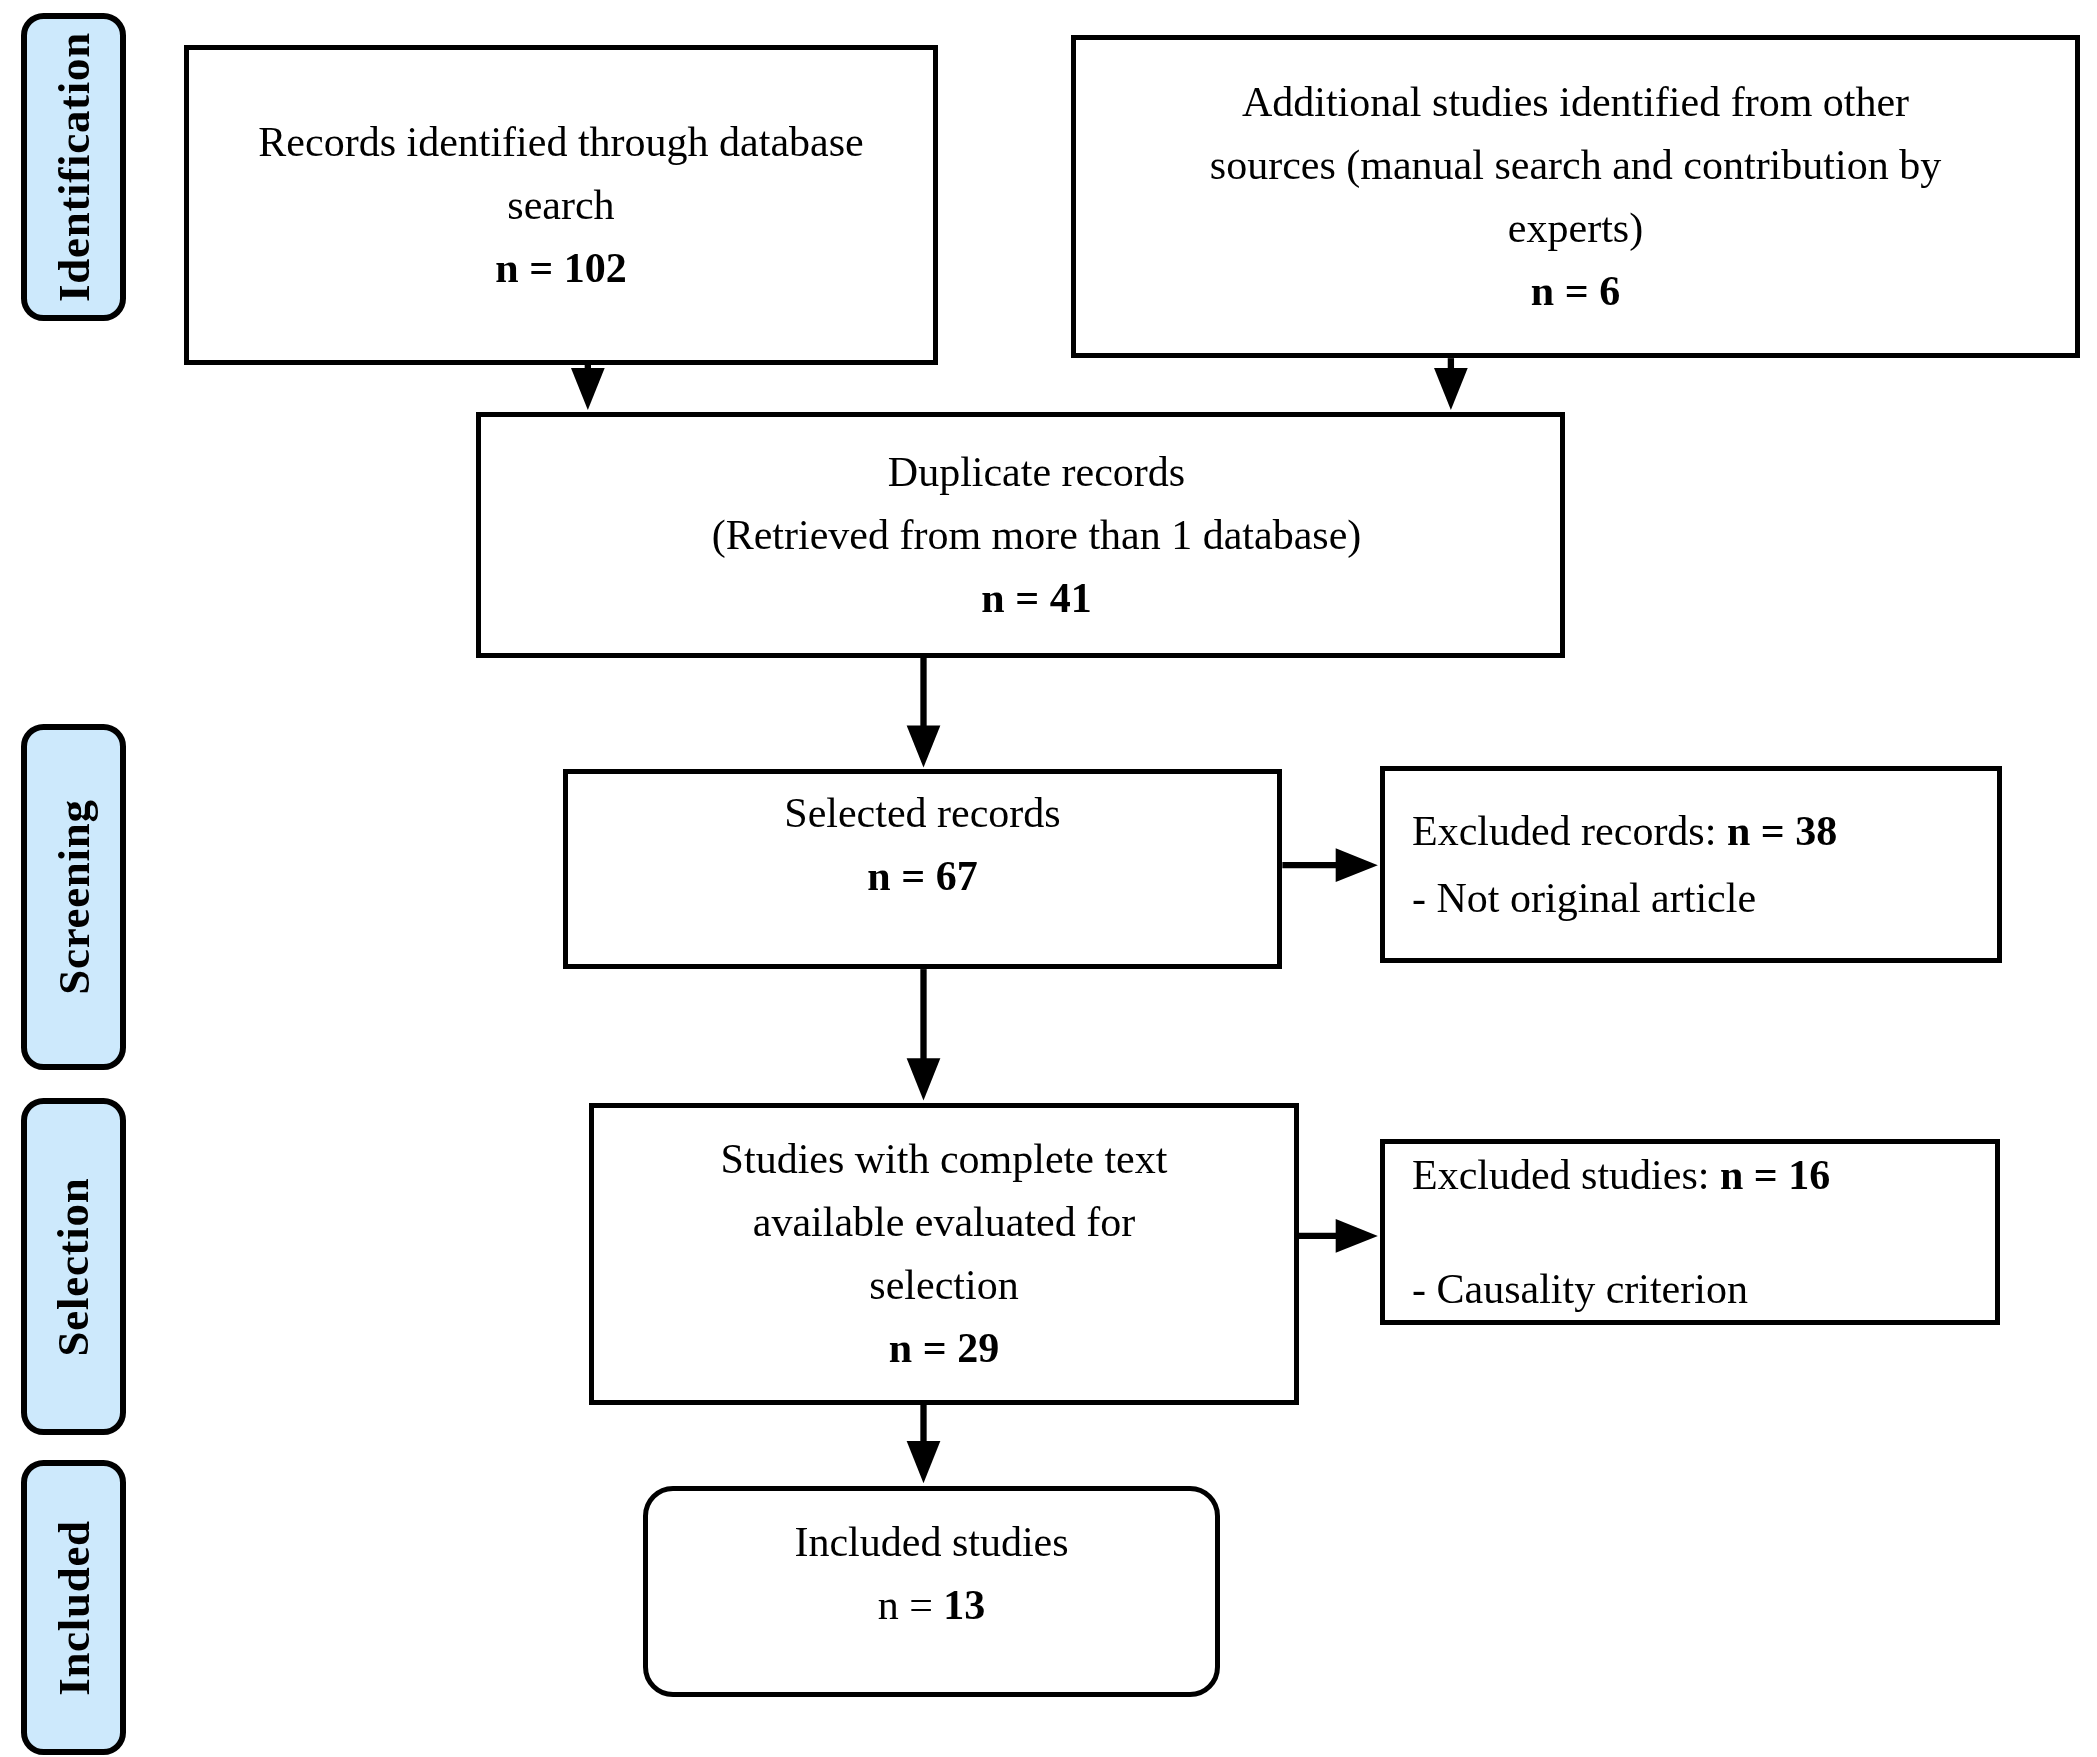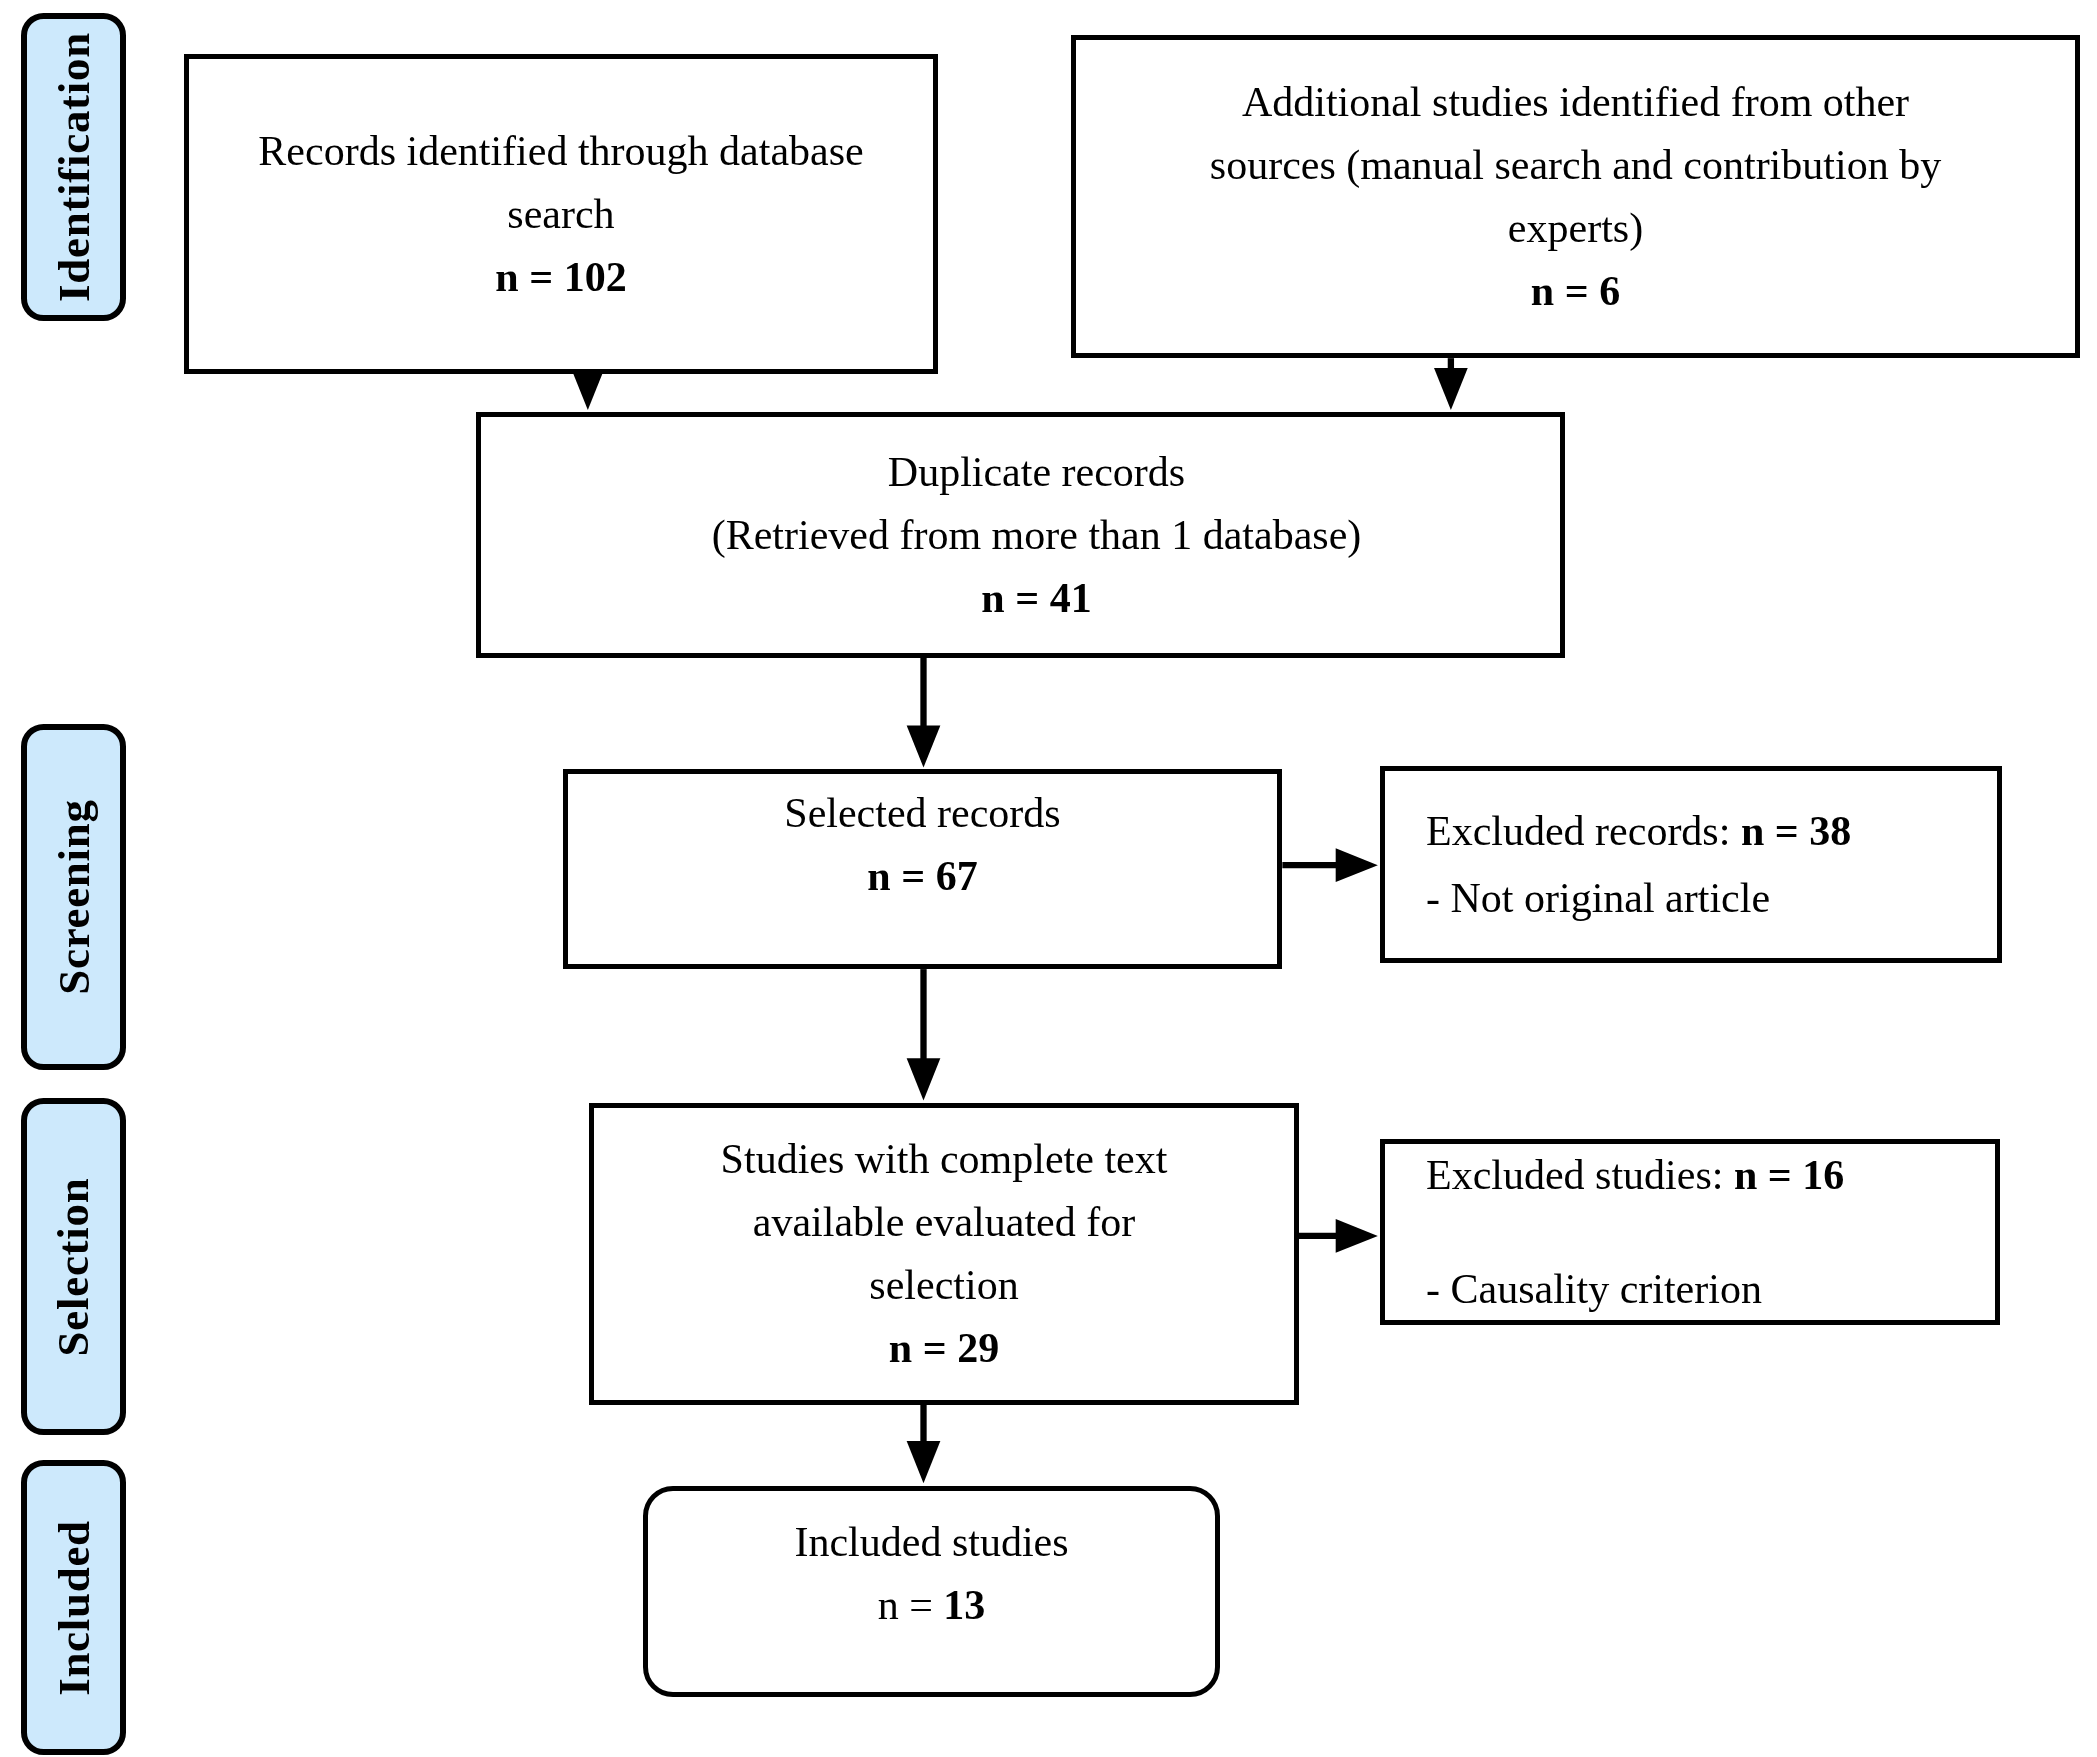--- a/index.html
+++ b/index.html
@@ -44,29 +44,29 @@
     background:var(--box-fill);
     border:5.6px solid var(--ink);
     box-sizing:border-box;
     display:flex;flex-direction:column;
     align-items:center;justify-content:center;
     text-align:center;
     font-size:42px;line-height:63px;
   }
   .box .count{font-weight:bold;}
   .box .bold{font-weight:bold;}
-  .box-records-identified{left:184px;top:54px;width:754px;height:320px;}
+  .box-records-identified{left:184px;top:45px;width:754px;height:320px;}
   .box-additional-studies{left:1071px;top:35px;width:1009px;height:323px;}
   .box-duplicate-records{left:476px;top:412px;width:1089px;height:246px;padding-left:32px;}
   .box-selected-records{left:563px;top:769px;width:719px;height:200px;padding-bottom:48px;}
   .box-excluded-records{left:1380px;top:766px;width:622px;height:197px;}
   .box-full-text{left:589px;top:1103px;width:710px;height:302px;}
   .box-excluded-studies{left:1380px;top:1139px;width:620px;height:186px;gap:47px;}
   .box-included-studies{left:643px;top:1486px;width:577px;height:211px;padding-bottom:35px;border-radius:30px;}
-  .box.left-align{align-items:flex-start;text-align:left;padding-left:41px;padding-right:11.2px;line-height:67px;}
+  .box.left-align{align-items:flex-start;text-align:left;padding-left:27px;padding-right:11.2px;line-height:67px;}
 
   .arrows{position:absolute;left:0;top:0;width:2097px;height:1757px;pointer-events:none;}
   .arrows line{stroke:var(--ink);stroke-width:9;}
   .arrows polygon{fill:var(--ink);stroke:none;}
 </style>
 </head>
 <body>
 
 <div class="canvas">
 

